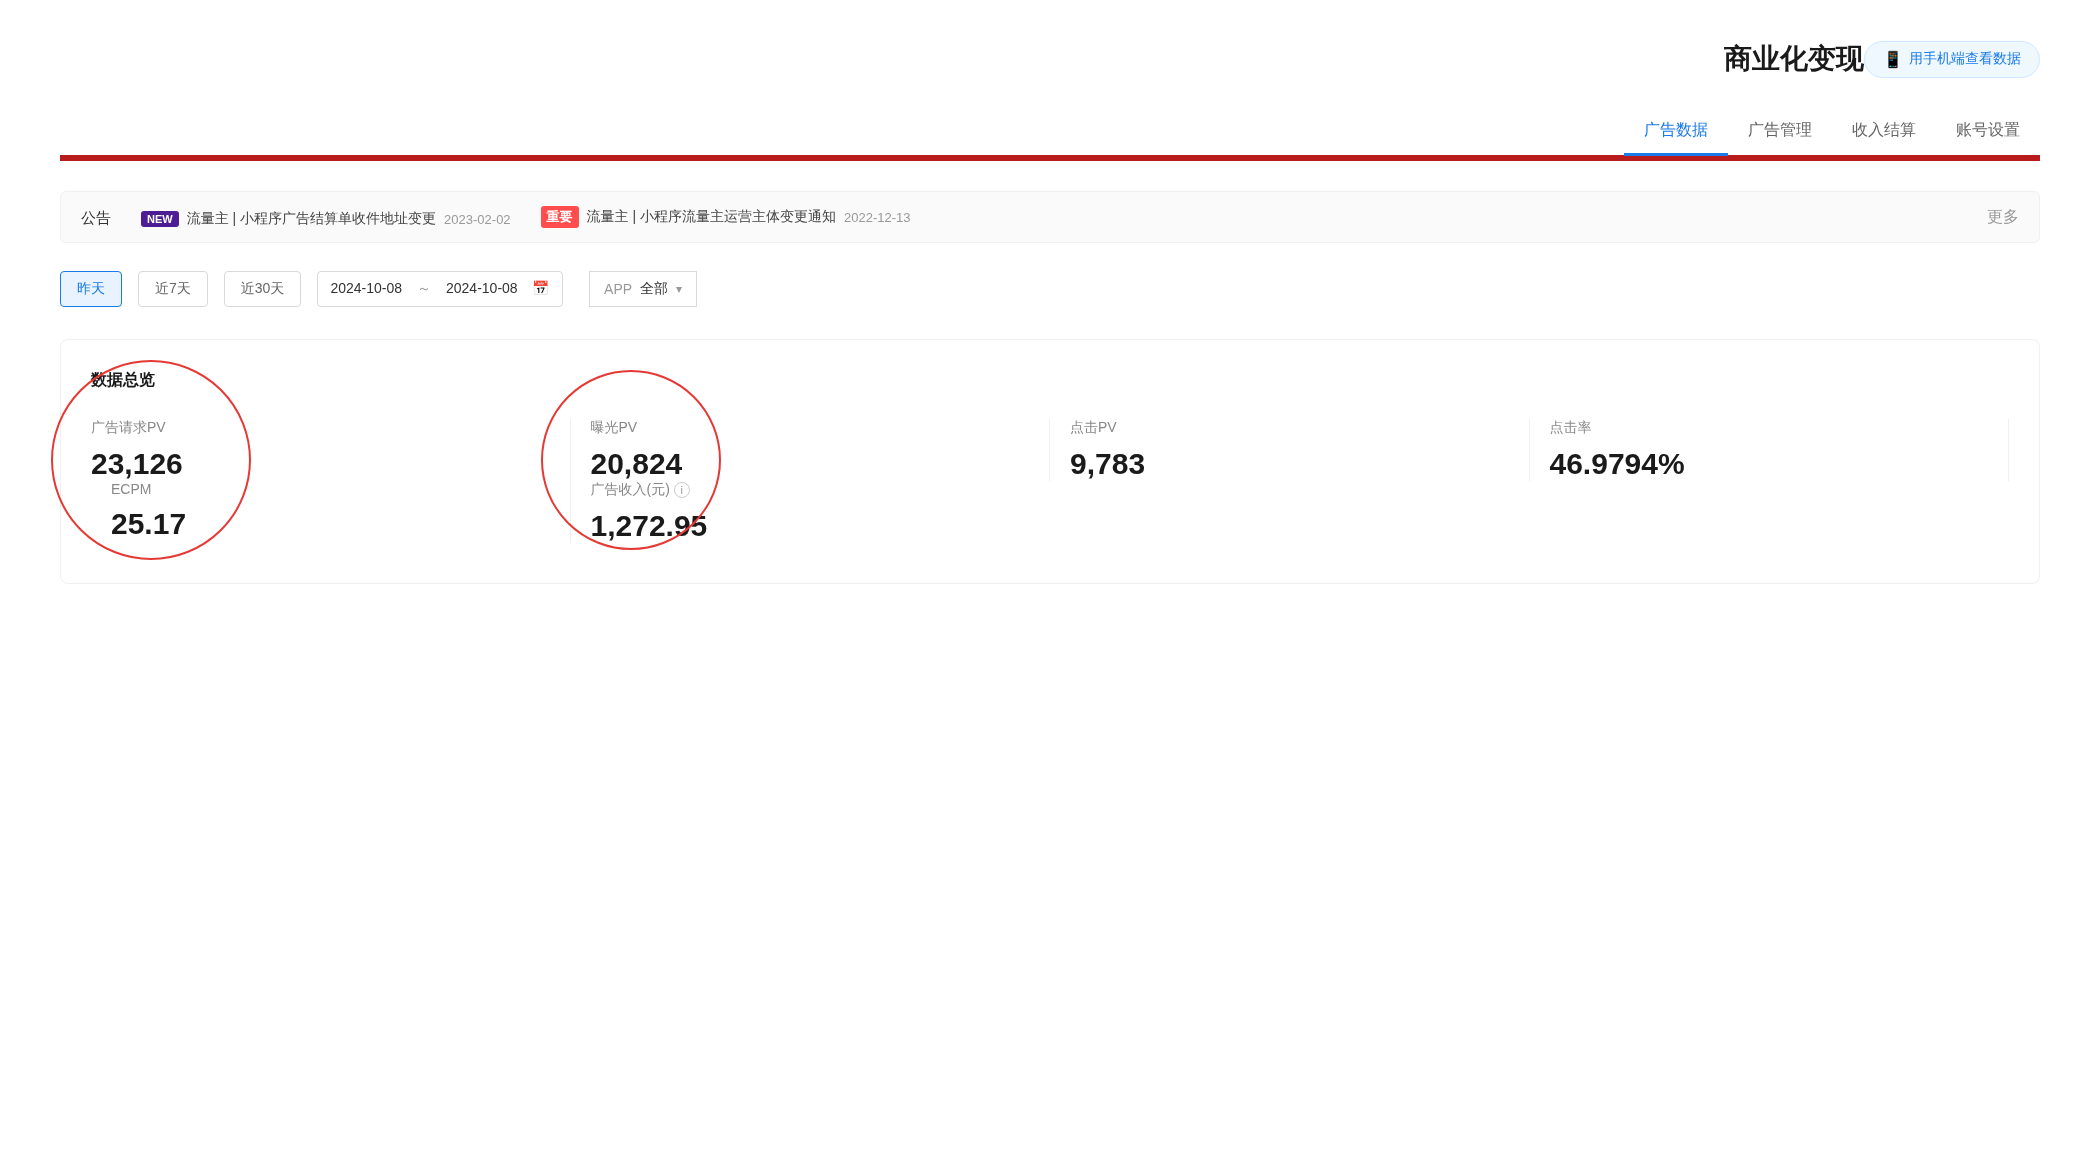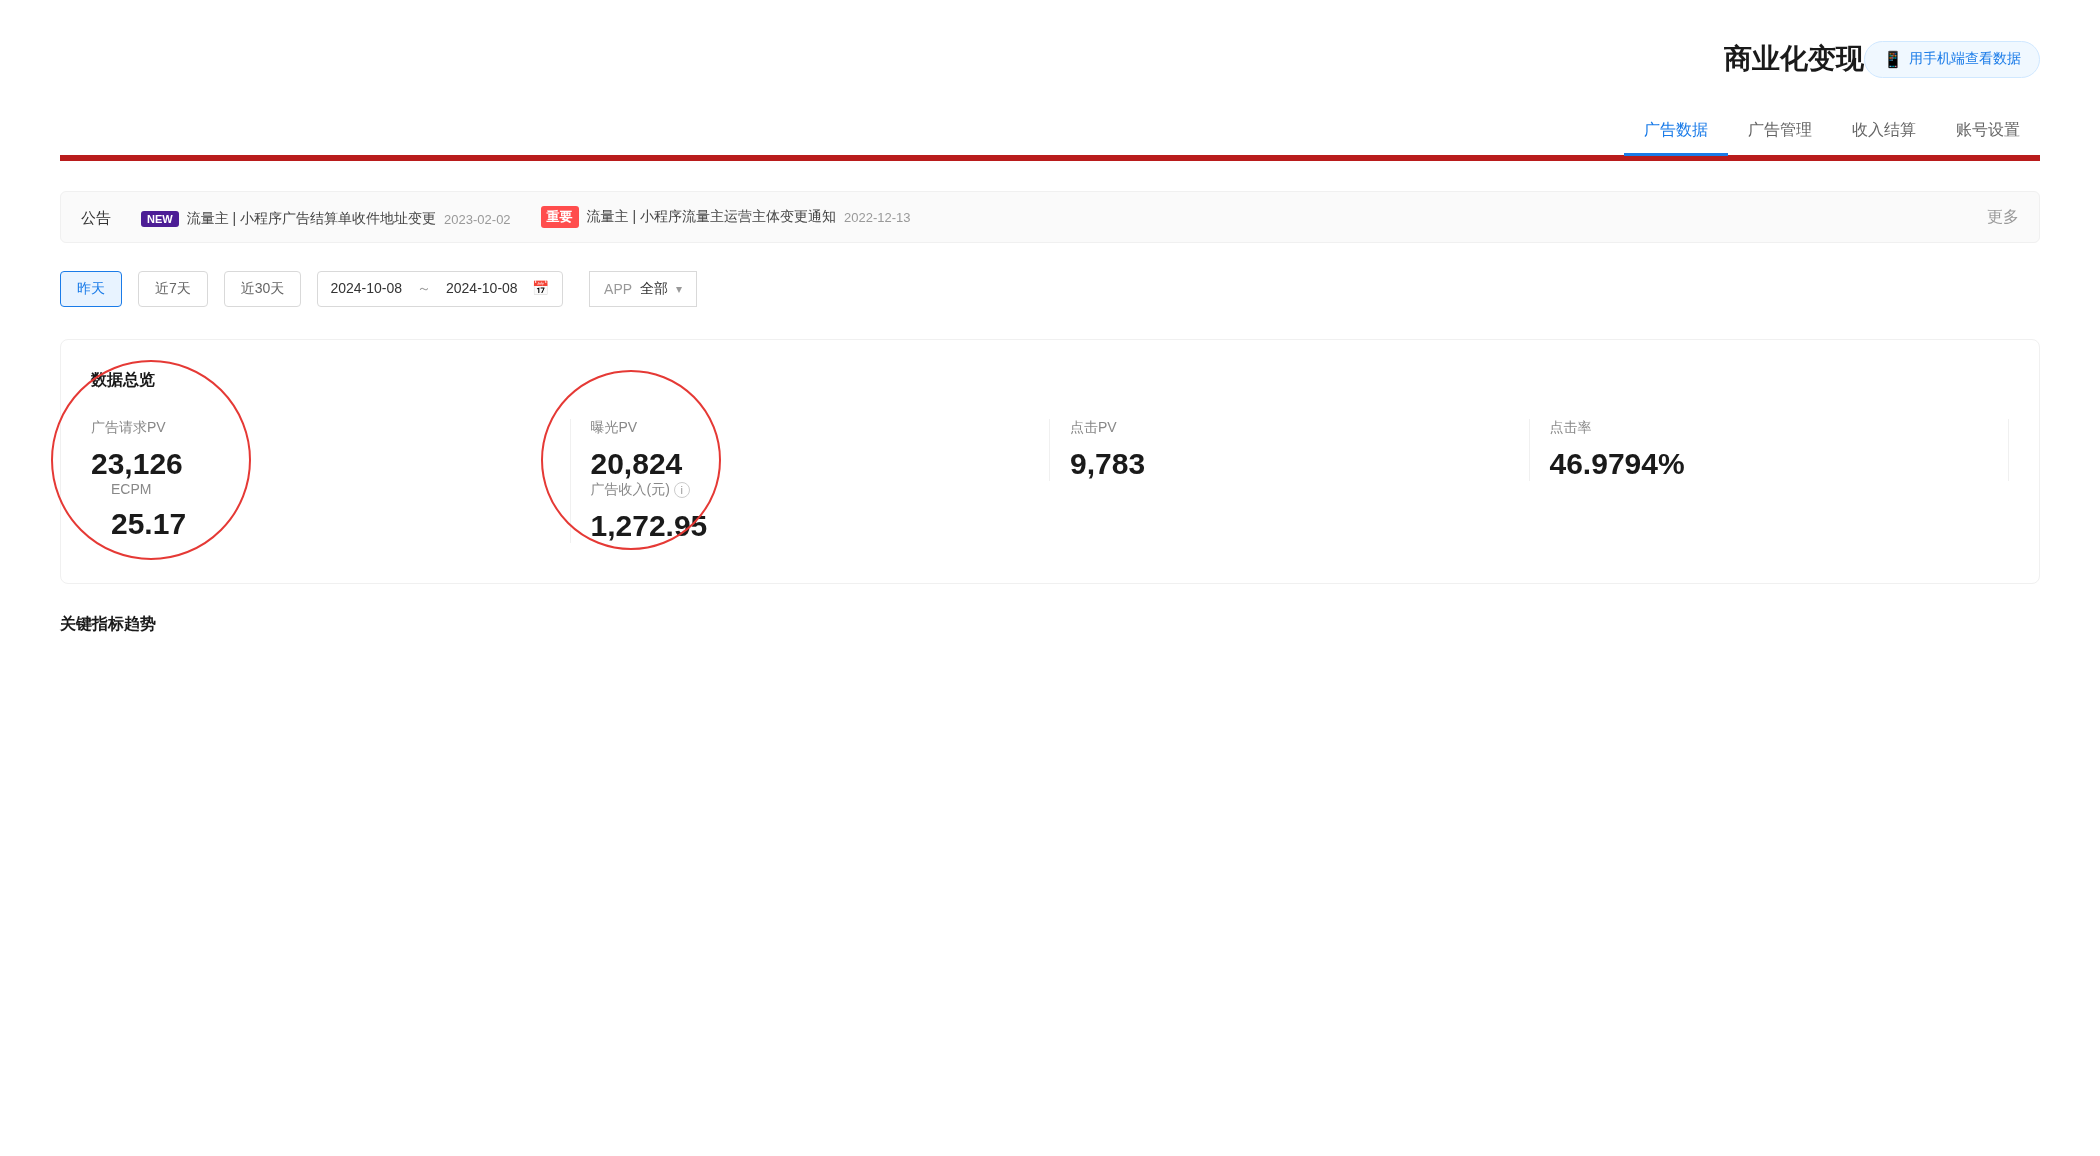--- a/index.html
+++ b/index.html
@@ -362,16 +362,15 @@
           <div class="stat-label">
             <span>广告收入(元)</span>
             <span class="info-icon">i</span>
           </div>
           <div class="stat-value">1,272.95</div>
         </div>
 
       </div>
     </div>
 
-    <div class="trend-title">关键指标趋势</div>
 
   </div>
 </div>
 
 </body></html>

